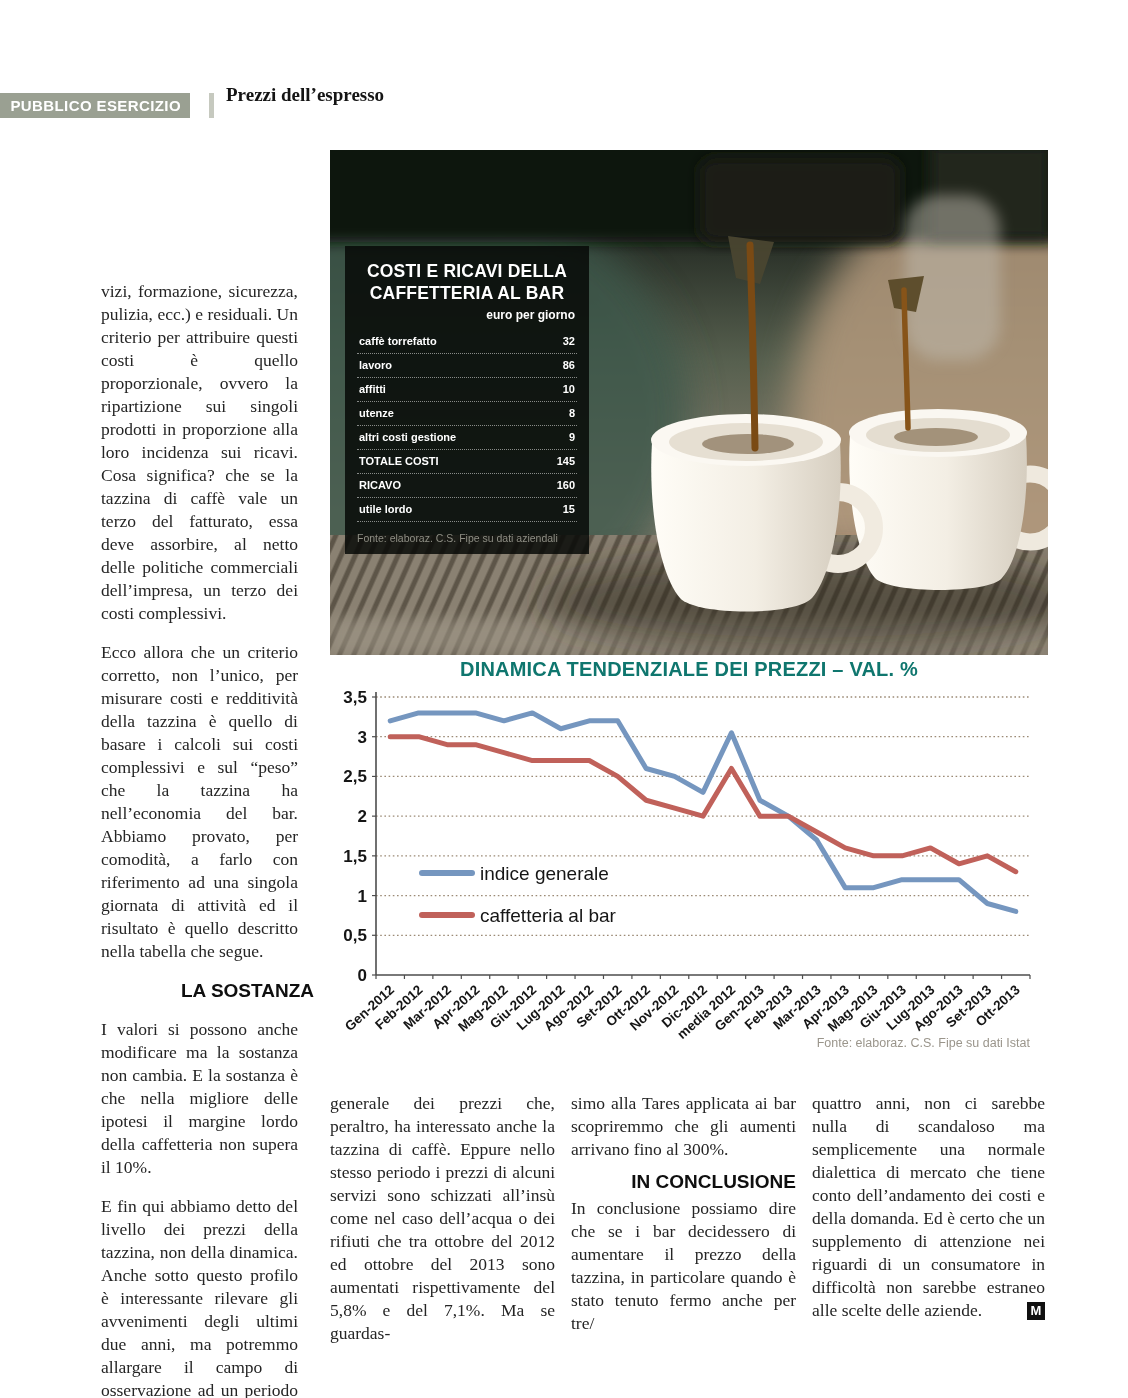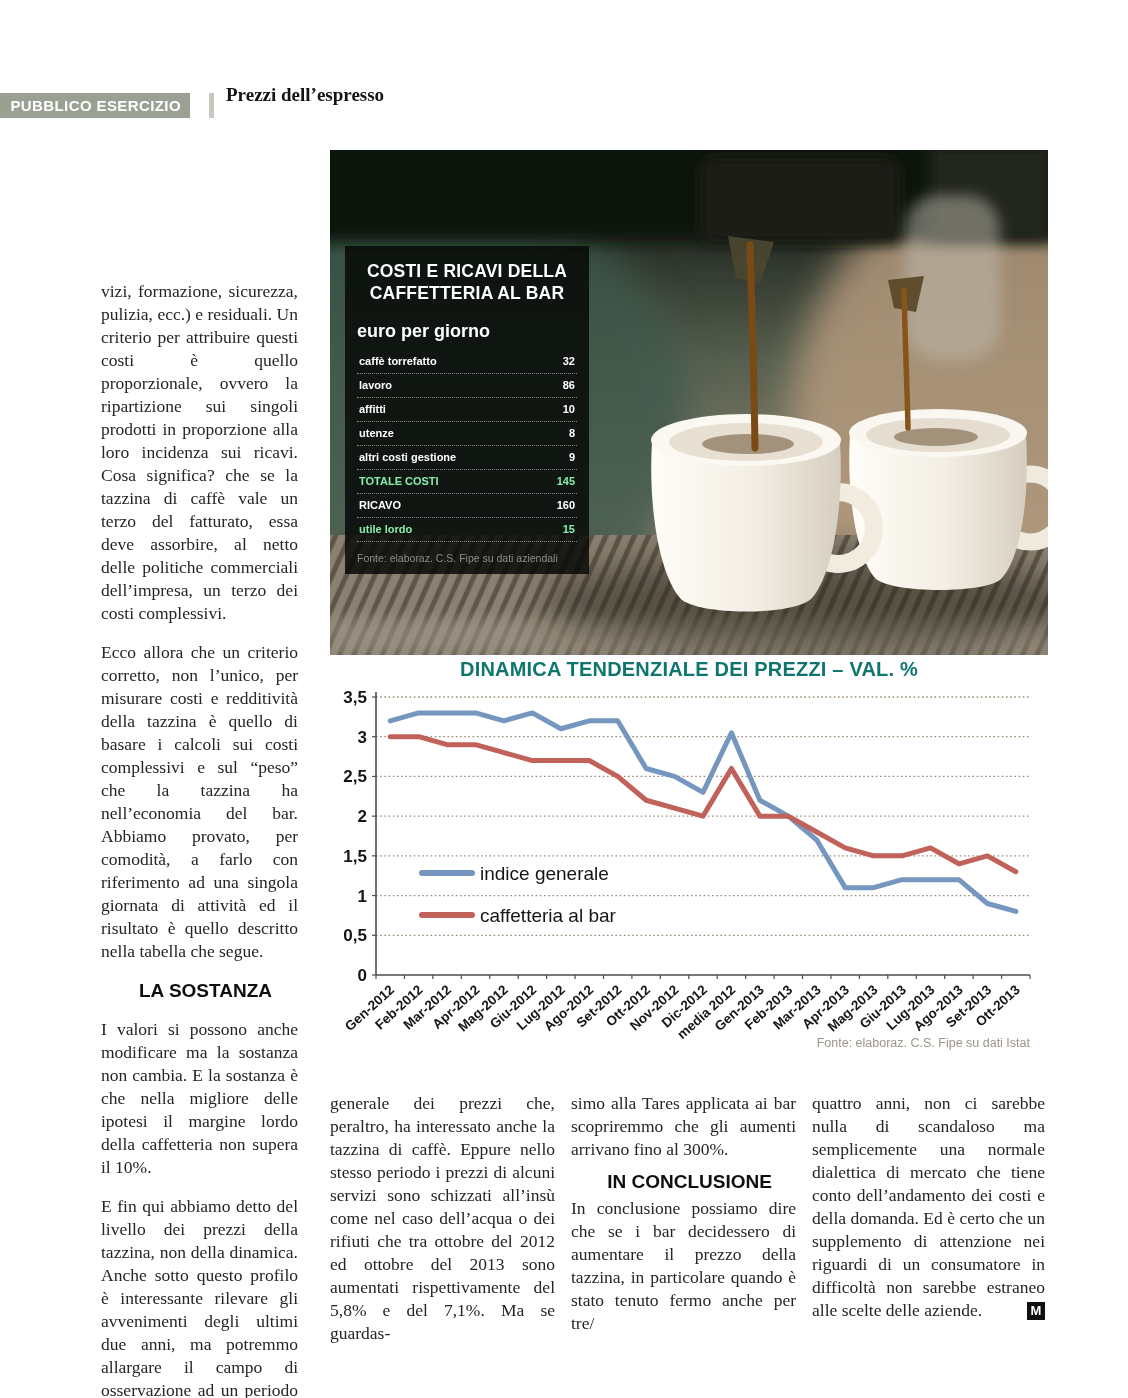--- a/index.html
+++ b/index.html
@@ -13,43 +13,43 @@
              line-height:25px; padding-right:9px; box-sizing:border-box; }
   .tag-edge { position:absolute; left:209px; top:93px; width:5px; height:25px; background:#c6c9bf; }
   .page-title { position:absolute; left:226px; top:84px; margin:0;
                 font-family:"Liberation Serif",serif; font-size:19px; font-weight:bold; color:#141414; }
 
   
   .left-col { position:absolute; left:85px; top:264px; width:229px; color:#252525;
               font-size:17.5px; line-height:23px; text-align:justify; }
   .left-col p { margin:16px; }
   .sec-heading { font-family:"Liberation Sans",sans-serif; font-weight:bold; font-size:19px;
-                 color:#0f0f0f; margin:9px 0 4px 12px; text-align:center; }
+                 color:#0f0f0f; margin:9px 0 4px 12px; text-align:right; }
 
   .bot-col { position:absolute; top:1092px; width:225px; color:#252525;
              font-size:17.5px; line-height:23px; text-align:justify; }
   .bot-col p { margin:0; }
   .c1 { left:330px; } .c2 { left:571px; } .c3 { left:812px; width:233px; }
   .endmark { position:absolute; right:0; bottom:2px; width:18px; height:18px; background:#101010;
              color:#fff; font-family:"Liberation Sans",sans-serif; font-weight:bold; font-size:13px;
              line-height:18px; text-align:center; }
 
   
   .photo { position:absolute; left:330px; top:150px; width:718px; height:505px; overflow:hidden; background:#57604f; }
   .photo svg { display:block; }
 
   
   .cost-table { position:absolute; left:15px; top:96px; width:244px; background:rgba(6,8,6,.84);
                 box-sizing:border-box; padding:14px 12px 10px 12px;
                 font-family:"Liberation Sans",sans-serif; color:#fff; }
   .ct-title { font-weight:bold; font-size:17.5px; text-align:center; line-height:22px; letter-spacing:.2px; }
-  .ct-sub   { font-weight:bold; font-size:18px; text-align:left; margin:17px 2px 8px 0; }
+  .ct-sub   { font-weight:bold; font-size:12px; text-align:right; margin:4px 2px 8px 0; }
   .ct-row   { display:flex; justify-content:space-between; font-weight:bold; font-size:11px;
               line-height:20px; padding:1px 2px 2px 2px; border-bottom:1px dotted rgba(255,255,255,.5); }
-  .ct-row.hl { color:#86efac; }
+  .ct-row.hl { color:#ffffff; }
   .ct-src   { font-size:10.5px; color:#8e8e84; margin-top:10px; }
 
   
   .chart-block { position:absolute; left:330px; top:658px; width:718px; font-family:"Liberation Sans",sans-serif; }
   .chart-title { text-align:center; font-weight:bold; font-size:20px; color:#0f766e; letter-spacing:.2px; }
   #chart-svg text { font-family:"Liberation Sans",sans-serif; }
 </style>
 </head>
 <body>
 

